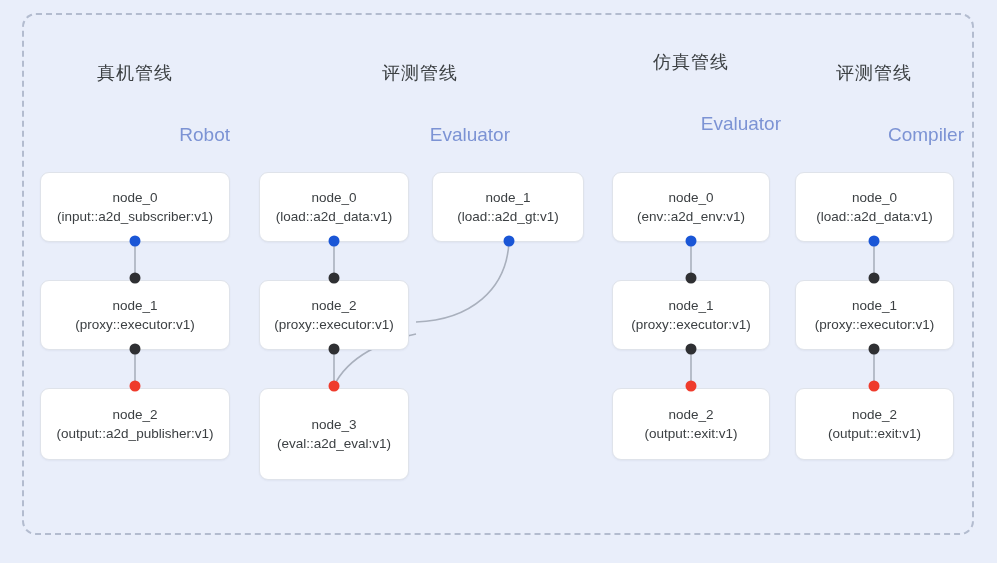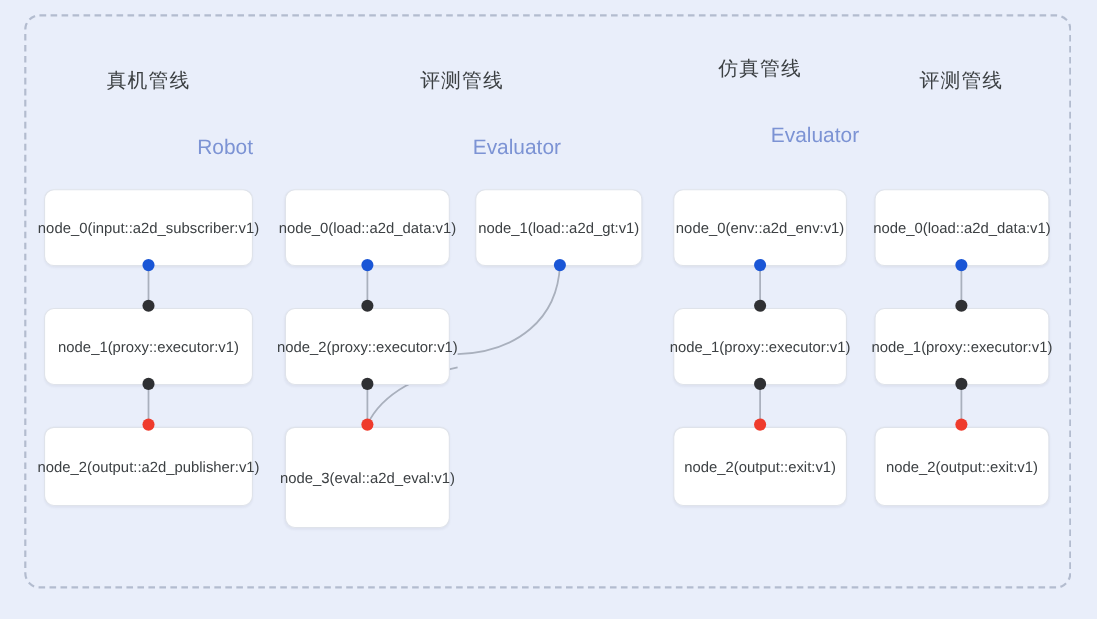--- a/index.html
+++ b/index.html
@@ -61,20 +61,21 @@
   }
 
   
   .node-box {
     position: absolute;
     background: #ffffff;
     border: 1px solid #dfe3ea;
     border-radius: 9px;
     box-sizing: border-box;
     display: flex;
+    flex-direction: column;
     align-items: center;
     justify-content: center;
     box-shadow: 0 1px 2px rgba(30,40,70,0.05);
   }
   .node-title {
     font-size: 13.5px;
     color: #3c4043;
     line-height: 19px;
     white-space: nowrap;
   }
@@ -122,20 +123,21 @@
     <div class="col-title-en">Evaluator</div>
   </div>
 
   <div class="col-header" style="left:601px; top:51px; width:180px;">
     <div class="col-title-cn">仿真管线</div>
     <div class="col-title-en">Evaluator</div>
   </div>
 
   <div class="col-header" style="left:784px; top:62px; width:180px;">
     <div class="col-title-cn">评测管线</div>
+    <div class="col-title-en">Compiler</div>
   </div>
 
   <svg id="edges" viewBox="0 0 997 563">
 
     <line x1="135" y1="241" x2="135" y2="278" stroke="#a9b0bd" stroke-width="1.6"></line>
     <line x1="135" y1="349" x2="135" y2="386" stroke="#a9b0bd" stroke-width="1.6"></line>
 
     <line x1="334" y1="241" x2="334" y2="278" stroke="#a9b0bd" stroke-width="1.6"></line>
     <line x1="334" y1="349" x2="334" y2="386" stroke="#a9b0bd" stroke-width="1.6"></line>
 

